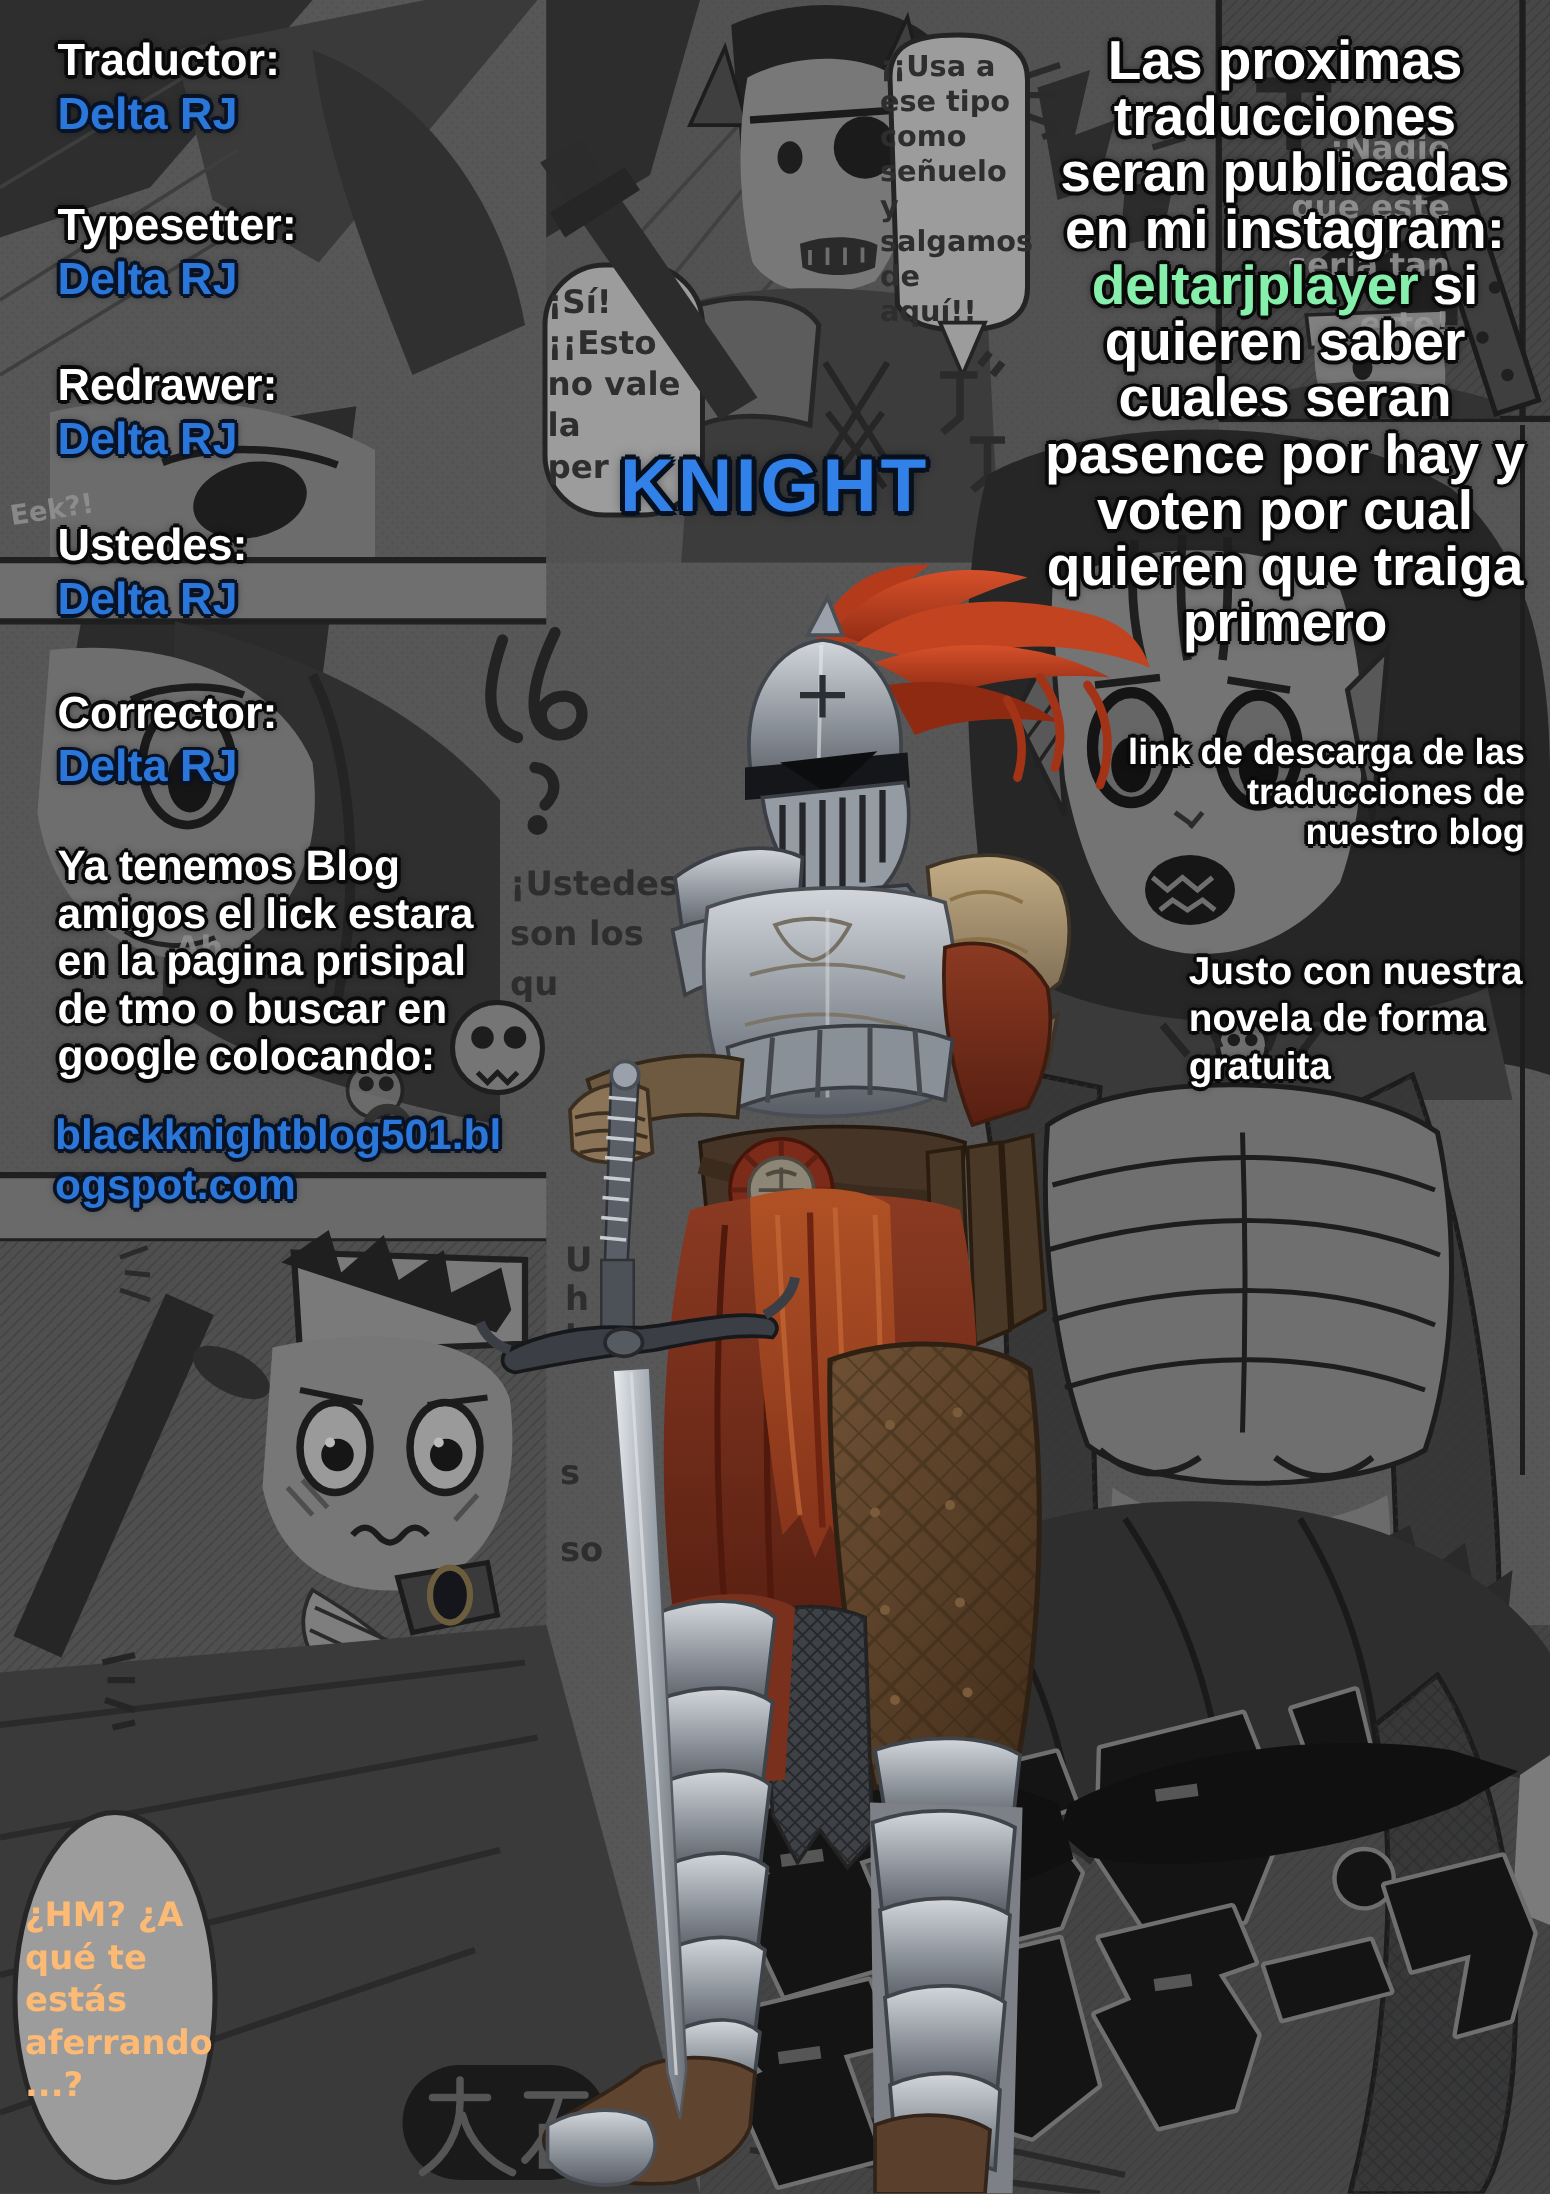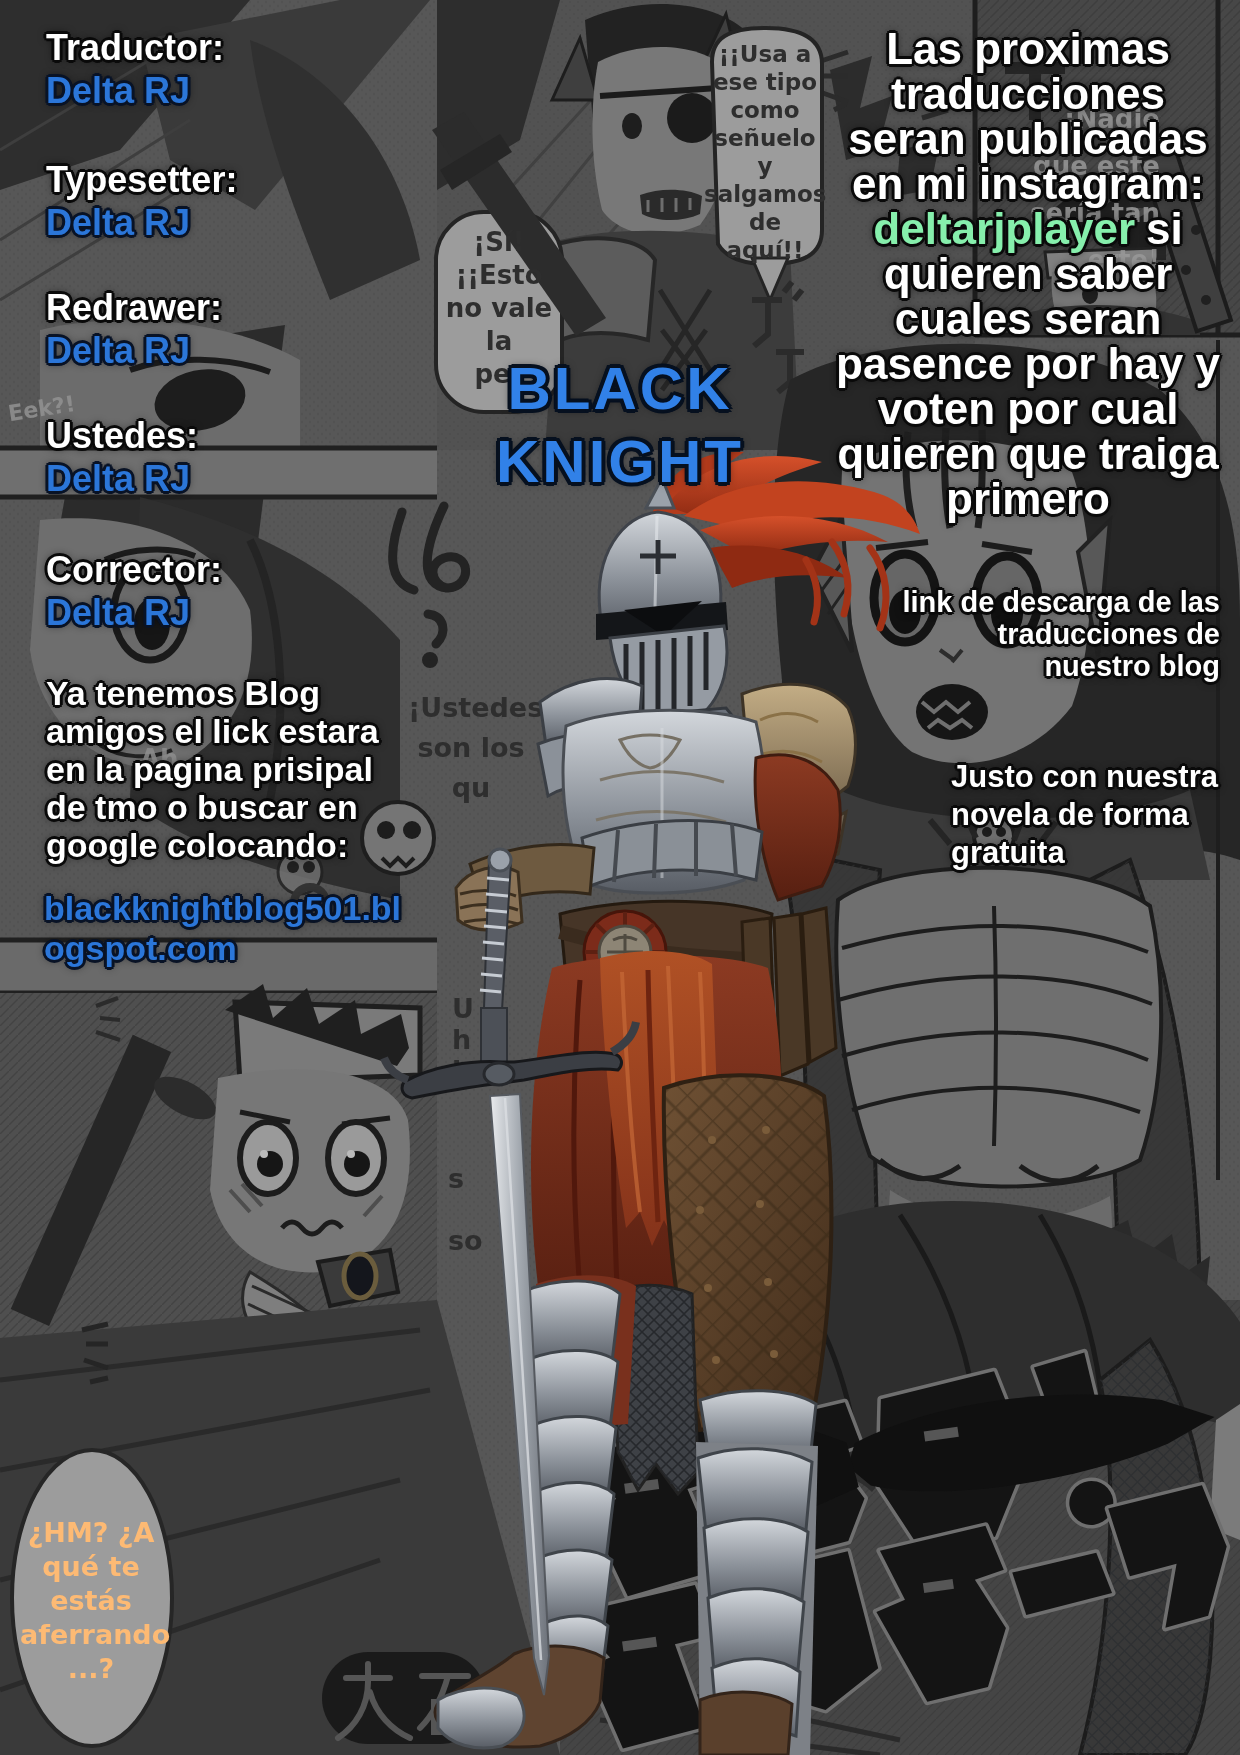--- a/index.html
+++ b/index.html
@@ -25,21 +25,21 @@
   .rc1{right:20px;top:26px;text-align:center;font-size:44px;line-height:45px;}
   .rc2{right:20px;top:586px;text-align:right;font-size:29px;line-height:32px;}
   .rc3{right:22px;top:758px;text-align:left;font-size:31px;line-height:38px;}
   .handle{color:#86efac;pointer-events:auto;cursor:pointer;}
   .handle-suffix{margin-left:11px;}
   .biglogo{left:0;top:352px;width:1240px;text-align:center;font-size:60px;line-height:73px;
            letter-spacing:3px;color:#3181e8;font-weight:700;
            text-shadow:-3px -3px 0 #06101f,3px -3px 0 #06101f,-3px 3px 0 #06101f,3px 3px 0 #06101f,
            0 -4px 0 #06101f,0 4px 0 #06101f,-4px 0 0 #06101f,4px 0 0 #06101f,0 0 10px rgba(0,0,0,.8);}
   .btxt{position:absolute;color:#2e2e2e;font-family:"DejaVu Sans",sans-serif;font-weight:600;
-        text-align:center;white-space:pre-line;}
+        text-align:left;white-space:pre-line;}
   .bub-usa{left:704px;top:40px;width:122px;font-size:23px;line-height:28px;}
   .bub-si{left:438px;top:226px;width:122px;font-size:26px;line-height:33px;}
   .bub-ust{left:408px;top:688px;width:126px;font-size:27px;line-height:40px;}
   .bub-fa{left:452px;top:993px;width:50px;font-size:27px;line-height:31px;text-align:left;}
   .bub-fb{left:448px;top:1148px;width:50px;font-size:27px;line-height:62px;text-align:left;}
   .bub-hm{left:20px;top:1516px;width:142px;font-size:27px;line-height:34px;color:#fdba74;}
   .faded{position:absolute;color:#9a9a9a;font-weight:600;opacity:.85;text-align:right;
          font-family:"DejaVu Sans",sans-serif;}
   .nadie{right:80px;top:96px;font-size:26px;line-height:47px;}
   .eek{left:8px;top:396px;font-size:22px;transform:rotate(-9deg);color:#929292;text-align:left;}
@@ -495,21 +495,20 @@
   <div class="abs ow blognote lines" style="left:46px;top:674px;width:380px;">Ya tenemos Blog
 amigos el lick estara
 en la pagina prisipal
 de tmo o buscar en
 google colocando:</div>
 
   <div class="abs ob blogurl lines" style="left:44px;top:888px;width:380px;">blackknightblog501.bl
 ogspot.com</div>
 
   <div class="abs biglogo">
-    <div>BLACK</div>
     <div>KNIGHT</div>
   </div>
 
   <div class="abs ow rc1" style="position:absolute;">
     <div class="lines">Las proximas
 traducciones
 seran publicadas
 en mi instagram:</div>
     <div><span class="handle ob" style="text-shadow:inherit;">deltarjplayer</span><span class="handle-suffix">si</span></div>
     <div class="lines">quieren saber

